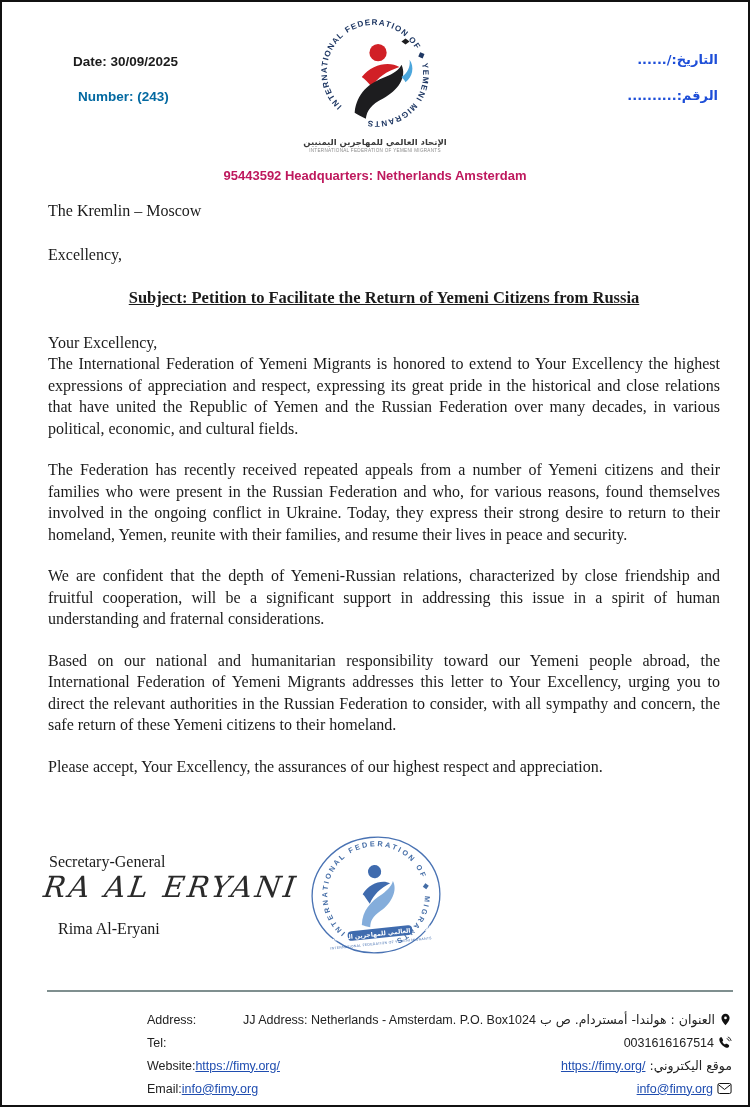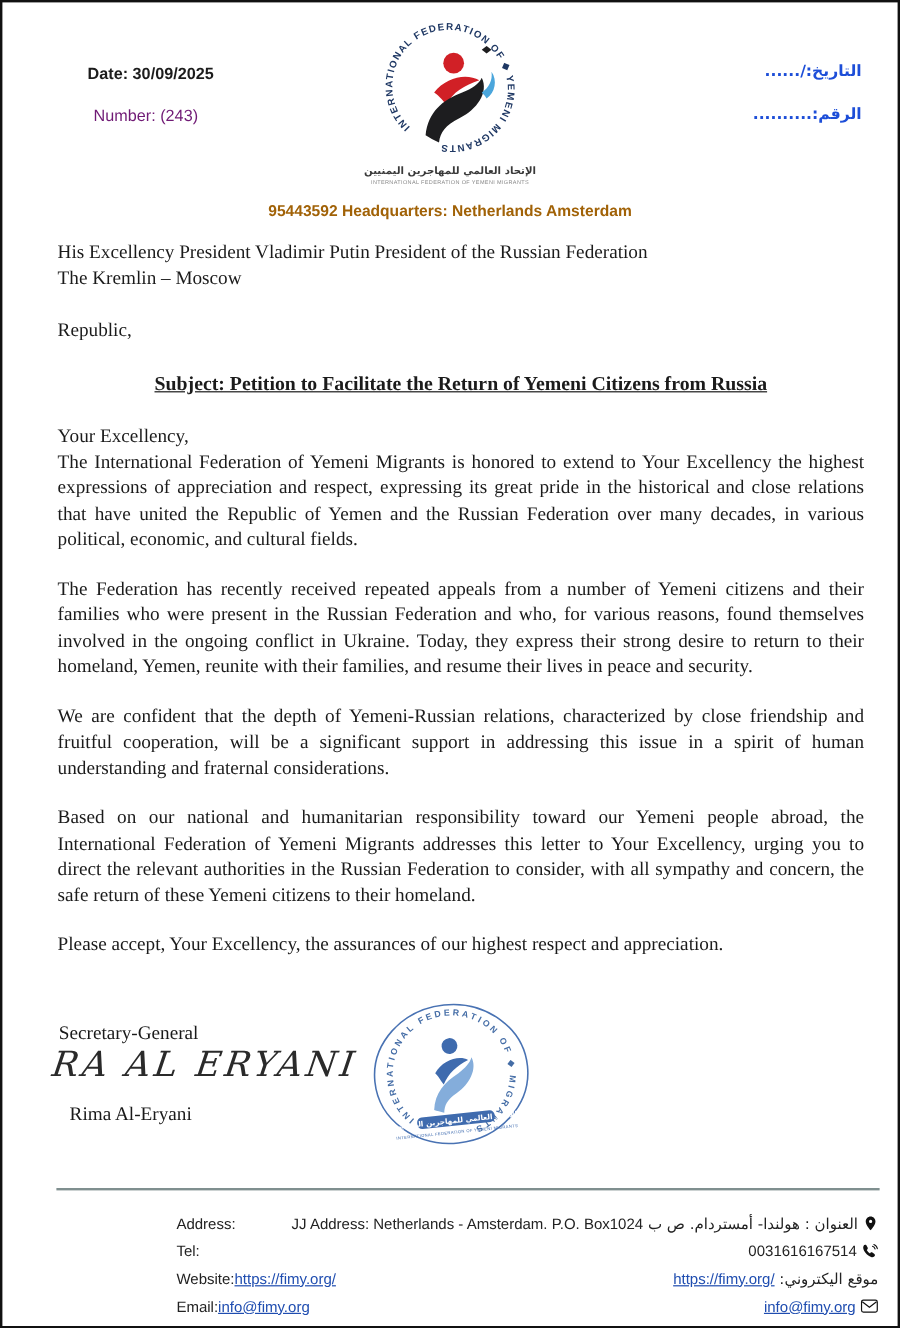--- a/index.html
+++ b/index.html
@@ -4,32 +4,32 @@
 <style>
   * { margin:0; padding:0; box-sizing:border-box; }
   html,body { background:#e8e8e8; }
   .page {
     position:relative; width:750px; height:1107px; margin:0 auto;
     background:#ffffff; border:2px solid #111; overflow:hidden;
     font-family:"Liberation Sans", sans-serif; color:#1a1a1a;
   }
   
   .hdr-date   { position:absolute; left:52px; top:52px;  font-size:13.5px; font-weight:bold; color:#1c1c1c;padding-left:19px; }
-  .hdr-number { position:absolute; left:52px; top:87px;  font-size:13.5px; font-weight:normal; color:#701a75;padding-left:24px; }
+  .hdr-number { position:absolute; left:52px; top:87px;  font-size:13.5px; font-weight:bold; color:#0369a1;padding-left:24px; }
   .hdr-ar     { position:absolute; right:30px; direction:rtl; font-family:"DejaVu Sans", sans-serif;
                 font-size:13px; font-weight:bold; color:#1d4ed8; }
   .hdr-ar.d   { top:50px; }
   .hdr-ar.n   { top:86px; }
   .logo-wrap  { position:absolute; left:50%; top:12px; transform:translateX(-50%);
                 width:150px; text-align:center; }
   .logo-ar    { font-family:"DejaVu Sans", sans-serif; font-size:8.5px; font-weight:bold;
                 color:#3a3a3a; margin-top:1px; direction:rtl; }
   .logo-en    { font-size:4.6px; letter-spacing:.3px; color:#8a8a8a; margin-top:1px; }
   .hq-line    { position:absolute; left:0; right:0; top:166px; text-align:center;
-                font-size:13px; font-weight:bold; color:#a16207; }
+                font-size:13px; font-weight:bold; color:#be185d; }
   
   .letter { position:absolute; top:198px; left:46px; right:28px;
             font-family:"Liberation Serif", serif; font-size:16px; line-height:21.5px;
             color:#1b1b1b; text-align:justify; }
   .letter .line { text-align:left; }
   .greeting { margin-top:22px; text-align:left; }
   .subject  { margin-top:22px; text-align:center; font-weight:bold; text-decoration:underline;
               font-size:16.5px; }
   .salutation { margin-top:23px; text-align:left; }
   .para { margin-top:0; }
@@ -81,23 +81,22 @@
         <path d="M88,24 l4,3 -4,3 -4,-3 Z" fill="#1d1d1f"></path>
       </g>
     </svg>
     <div class="logo-ar">الإتحاد العالمي للمهاجرين اليمنيين</div>
     <div class="logo-en">INTERNATIONAL FEDERATION OF YEMENI MIGRANTS</div>
   </div>
 
   <div class="hq-line">95443592 Headquarters: Netherlands Amsterdam</div>
 
   <div class="letter">
-    <div class="line">His Excellency President Vladimir Putin President of the Russian Federation</div>
     <div class="line">The Kremlin – Moscow</div>
-    <div class="greeting">Republic,</div>
+    <div class="greeting">Excellency,</div>
     <div class="subject">Subject: Petition to Facilitate the Return of Yemeni Citizens from Russia</div>
     <div class="salutation">Your Excellency,</div>
     <div class="para">The International Federation of Yemeni Migrants is honored to extend to Your Excellency the highest expressions of appreciation and respect, expressing its great pride in the historical and close relations that have united the Republic of Yemen and the Russian Federation over many decades, in various political, economic, and cultural fields.</div>
     <div class="para gap">The Federation has recently received repeated appeals from a number of Yemeni citizens and their families who were present in the Russian Federation and who, for various reasons, found themselves involved in the ongoing conflict in Ukraine. Today, they express their strong desire to return to their homeland, Yemen, reunite with their families, and resume their lives in peace and security.</div>
     <div class="para gap">We are confident that the depth of Yemeni-Russian relations, characterized by close friendship and fruitful cooperation, will be a significant support in addressing this issue in a spirit of human understanding and fraternal considerations.</div>
     <div class="para gap">Based on our national and humanitarian responsibility toward our Yemeni people abroad, the International Federation of Yemeni Migrants addresses this letter to Your Excellency, urging you to direct the relevant authorities in the Russian Federation to consider, with all sympathy and concern, the safe return of these Yemeni citizens to their homeland.</div>
     <div class="closing">Please accept, Your Excellency, the assurances of our highest respect and appreciation.</div>
   </div>
 
   <div class="sig-title">Secretary-General</div>

